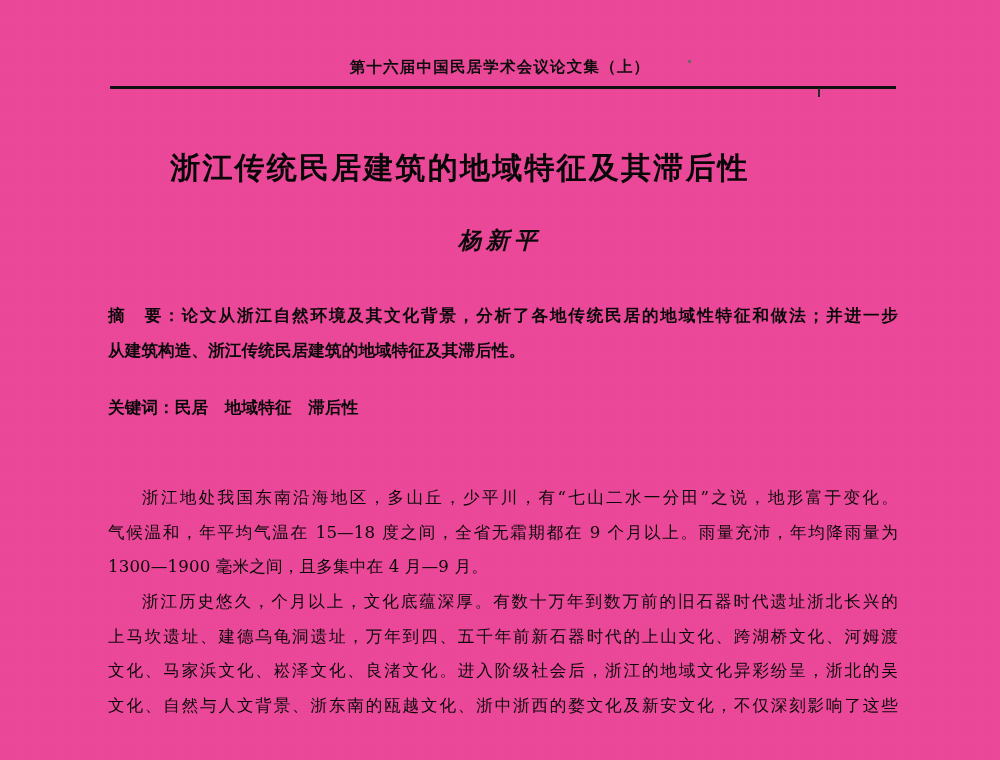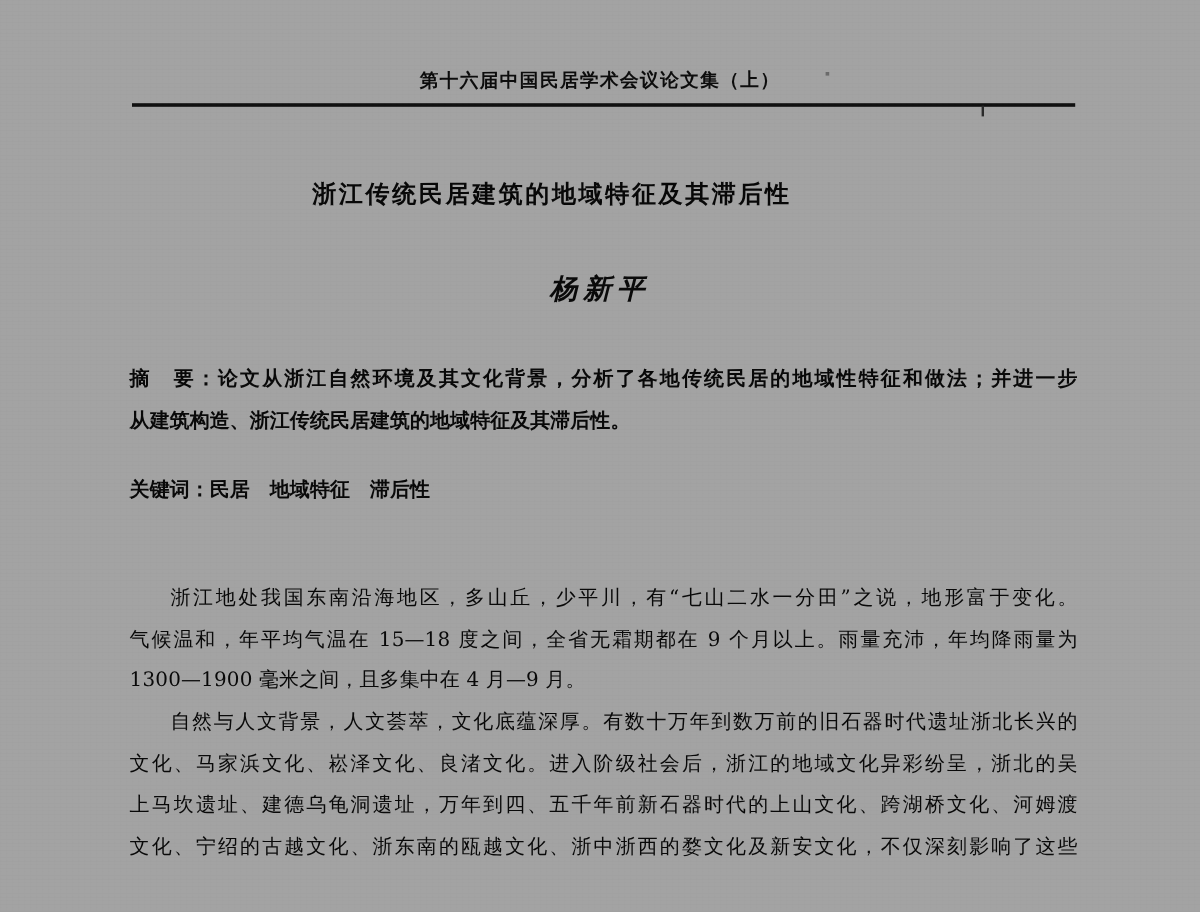--- a/index.html
+++ b/index.html
@@ -14,21 +14,21 @@
     font-family: "DejaVu Sans", sans-serif;
     color: #000000;
     position: relative;
     -webkit-font-smoothing: none;
   }
 
   
   .page {
     position: absolute;
     inset: 0;
-    background: #a3a3a3;
+    background: #ec4899;
   }
   .scan-noise {
     position: absolute;
     inset: 0;
     pointer-events: none;
     opacity: .05;
     background:
       repeating-linear-gradient(0deg, rgba(0,0,0,.25) 0px, rgba(0,0,0,0) 1px, rgba(0,0,0,0) 3px),
       repeating-linear-gradient(90deg, rgba(0,0,0,.18) 0px, rgba(0,0,0,0) 2px, rgba(0,0,0,0) 5px);
   }
@@ -74,21 +74,21 @@
 
   
   .doc-title {
     position: absolute;
     top: 148px;
     left: 0;
     width: 920px;
     text-align: center;
     font-family: "DejaVu Sans", sans-serif;
     font-weight: 700;
-    font-size: 20px;
+    font-size: 30px;
     letter-spacing: 2.2px;
     color: #080808;
   }
   .doc-author {
     position: absolute;
     top: 225px;
     left: 0;
     width: 1000px;
     text-align: center;
     font-family: "DejaVu Serif", "Liberation Serif", serif;
@@ -171,20 +171,20 @@
   </div>
 
 
   <div class="col para para-1">
     <div class="line justify indent">浙江地处我国东南沿海地区，多山丘，少平川，有“七山二水一分田”之说，地形富于变化。</div>
     <div class="line justify">气候温和，年平均气温在 15—18 度之间，全省无霜期都在 9 个月以上。雨量充沛，年均降雨量为</div>
     <div class="line justify last">1300—1900 毫米之间，且多集中在 4 月—9 月。</div>
   </div>
 
   <div class="col para para-2">
-    <div class="line justify indent">自然与人文背景，人文荟萃，文化底蕴深厚。有数十万年到数万前的旧石器时代遗址浙北长兴的</div>
+    <div class="line justify indent">浙江历史悠久，个月以上，文化底蕴深厚。有数十万年到数万前的旧石器时代遗址浙北长兴的</div>
+    <div class="line justify">上马坎遗址、建德乌龟洞遗址，万年到四、五千年前新石器时代的上山文化、跨湖桥文化、河姆渡</div>
     <div class="line justify">文化、马家浜文化、崧泽文化、良渚文化。进入阶级社会后，浙江的地域文化异彩纷呈，浙北的吴</div>
-    <div class="line justify">上马坎遗址、建德乌龟洞遗址，万年到四、五千年前新石器时代的上山文化、跨湖桥文化、河姆渡</div>
-    <div class="line justify">文化、宁绍的古越文化、浙东南的瓯越文化、浙中浙西的婺文化及新安文化，不仅深刻影响了这些</div>
+    <div class="line justify">文化、自然与人文背景、浙东南的瓯越文化、浙中浙西的婺文化及新安文化，不仅深刻影响了这些</div>
   </div>
 
   <div class="scan-noise"></div>
 </div>
 
 </body></html>

